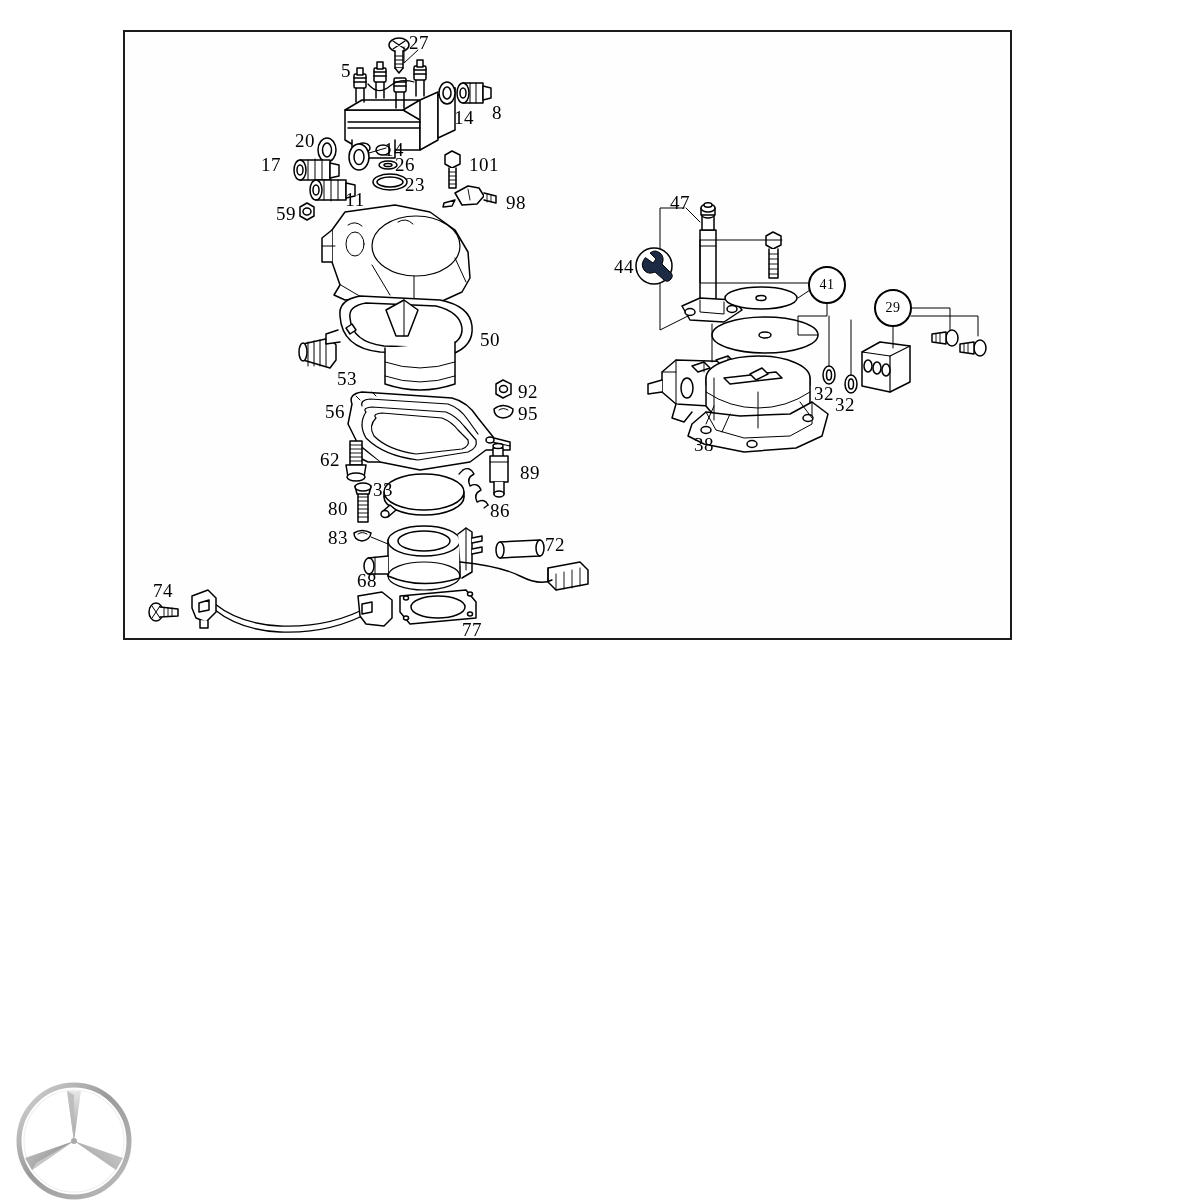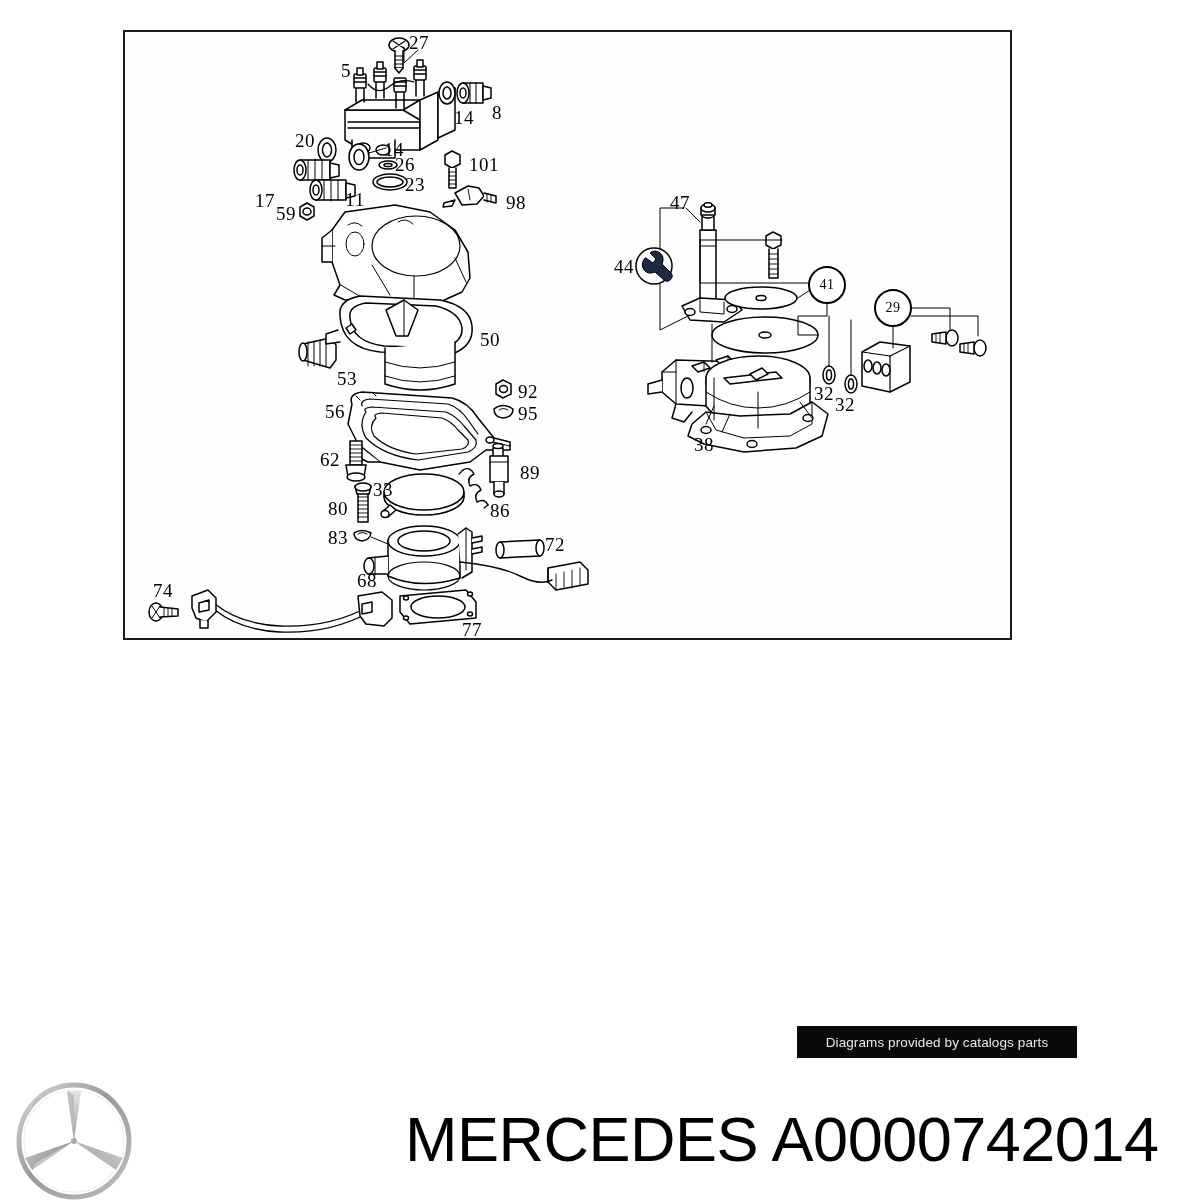--- a/index.html
+++ b/index.html
@@ -503,21 +503,21 @@
 
     </g>
   </svg>
 
   <div class="callout" style="left:419px;  top:42px;">27</div>
   <div class="callout" style="left:346px;  top:70px;">5</div>
   <div class="callout" style="left:464px;  top:117px;">14</div>
   <div class="callout" style="left:497px;  top:112px;">8</div>
   <div class="callout" style="left:305px;  top:140px;">20</div>
   <div class="callout" style="left:394px;  top:149px;">14</div>
-  <div class="callout" style="left:265px;  top:164px;margin-top:36px;">17</div>
+  <div class="callout" style="left:271px;  top:164px;">17</div>
   <div class="callout" style="left:405px;  top:164px;text-align:right;">26</div>
   <div class="callout" style="left:484px;  top:164px;">101</div>
   <div class="callout" style="left:415px;  top:184px;">23</div>
   <div class="callout" style="left:355px;  top:199px;">11</div>
   <div class="callout" style="left:516px;  top:202px;">98</div>
   <div class="callout" style="left:286px;  top:213px;">59</div>
   <div class="callout" style="left:490px;  top:339px;">50</div>
   <div class="callout" style="left:347px;  top:378px;">53</div>
   <div class="callout" style="left:528px;  top:391px;">92</div>
   <div class="callout" style="left:335px;  top:411px;">56</div>
@@ -533,21 +533,20 @@
   <div class="callout" style="left:163px;  top:590px;">74</div>
   <div class="callout" style="left:472px;  top:629px;">77</div>
   <div class="callout" style="left:680px;  top:202px;">47</div>
   <div class="callout" style="left:624px;  top:266px;">44</div>
   <div class="callout circled" style="left:827px; top:285px;">41</div>
   <div class="callout circled" style="left:893px; top:308px;">29</div>
   <div class="callout" style="left:824px;  top:393px;">32</div>
   <div class="callout" style="left:845px;  top:404px;">32</div>
   <div class="callout" style="left:704px;  top:444px;">38</div>
 
-  <div class="watermark-badge">Diagrams provided by catalogs parts</div>
 
   <svg class="brand-star" viewBox="0 0 120 118">
     <defs>
       <linearGradient id="ringGrad" x1="0" y1="0" x2="1" y2="1">
         <stop offset="0%" stop-color="#d8d8d8"></stop>
         <stop offset="45%" stop-color="#9a9a9a"></stop>
         <stop offset="100%" stop-color="#bdbdbd"></stop>
       </linearGradient>
       <linearGradient id="starA" x1="0" y1="0" x2="0" y2="1">
         <stop offset="0%" stop-color="#e6e6e6"></stop>
@@ -565,15 +564,14 @@
     <ellipse cx="60" cy="59" rx="55" ry="56" fill="none" stroke="url(#ringGrad)" stroke-width="5"></ellipse>
     <ellipse cx="60" cy="59" rx="50" ry="51" fill="none" stroke="#efefef" stroke-width="1.2"></ellipse>
 
     <path d="M60 59 L53 9 L67 9 Z" fill="url(#starA)"></path>
     <path d="M60 59 L18 88 L11 76 Z" fill="url(#starB)"></path>
     <path d="M60 59 L102 88 L109 76 Z" fill="url(#starC)"></path>
     <path d="M60 59 L53 9 L60 13 Z" fill="#b8b8b8" opacity="0.8"></path>
     <path d="M60 59 L18 88 L22 81 Z" fill="#d4d4d4" opacity="0.7"></path>
     <circle cx="60" cy="59" r="3" fill="#aaaaaa"></circle>
   </svg>
-  <div class="brand-text">MERCEDES A0000742014</div>
 
 </div>
 
 </body></html>

